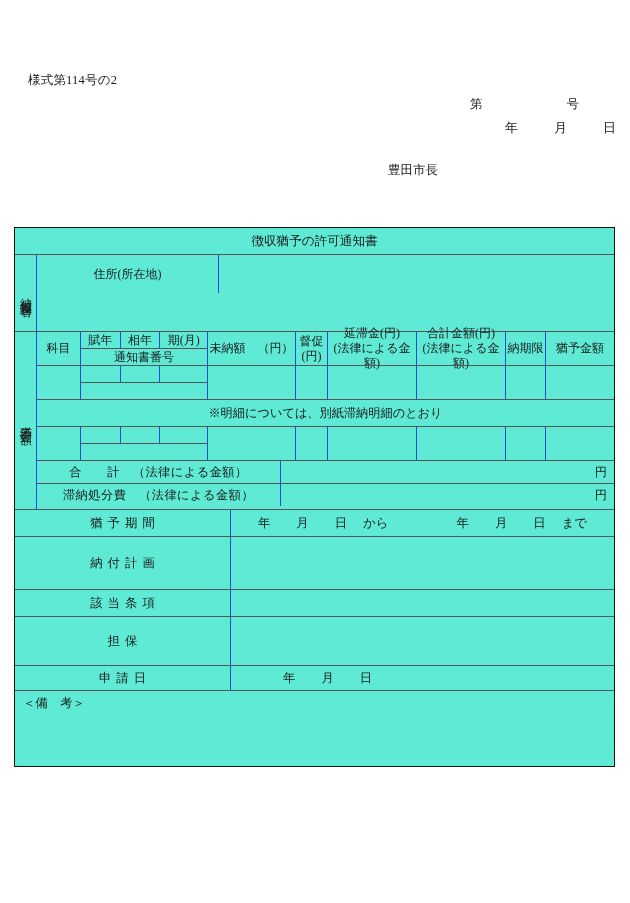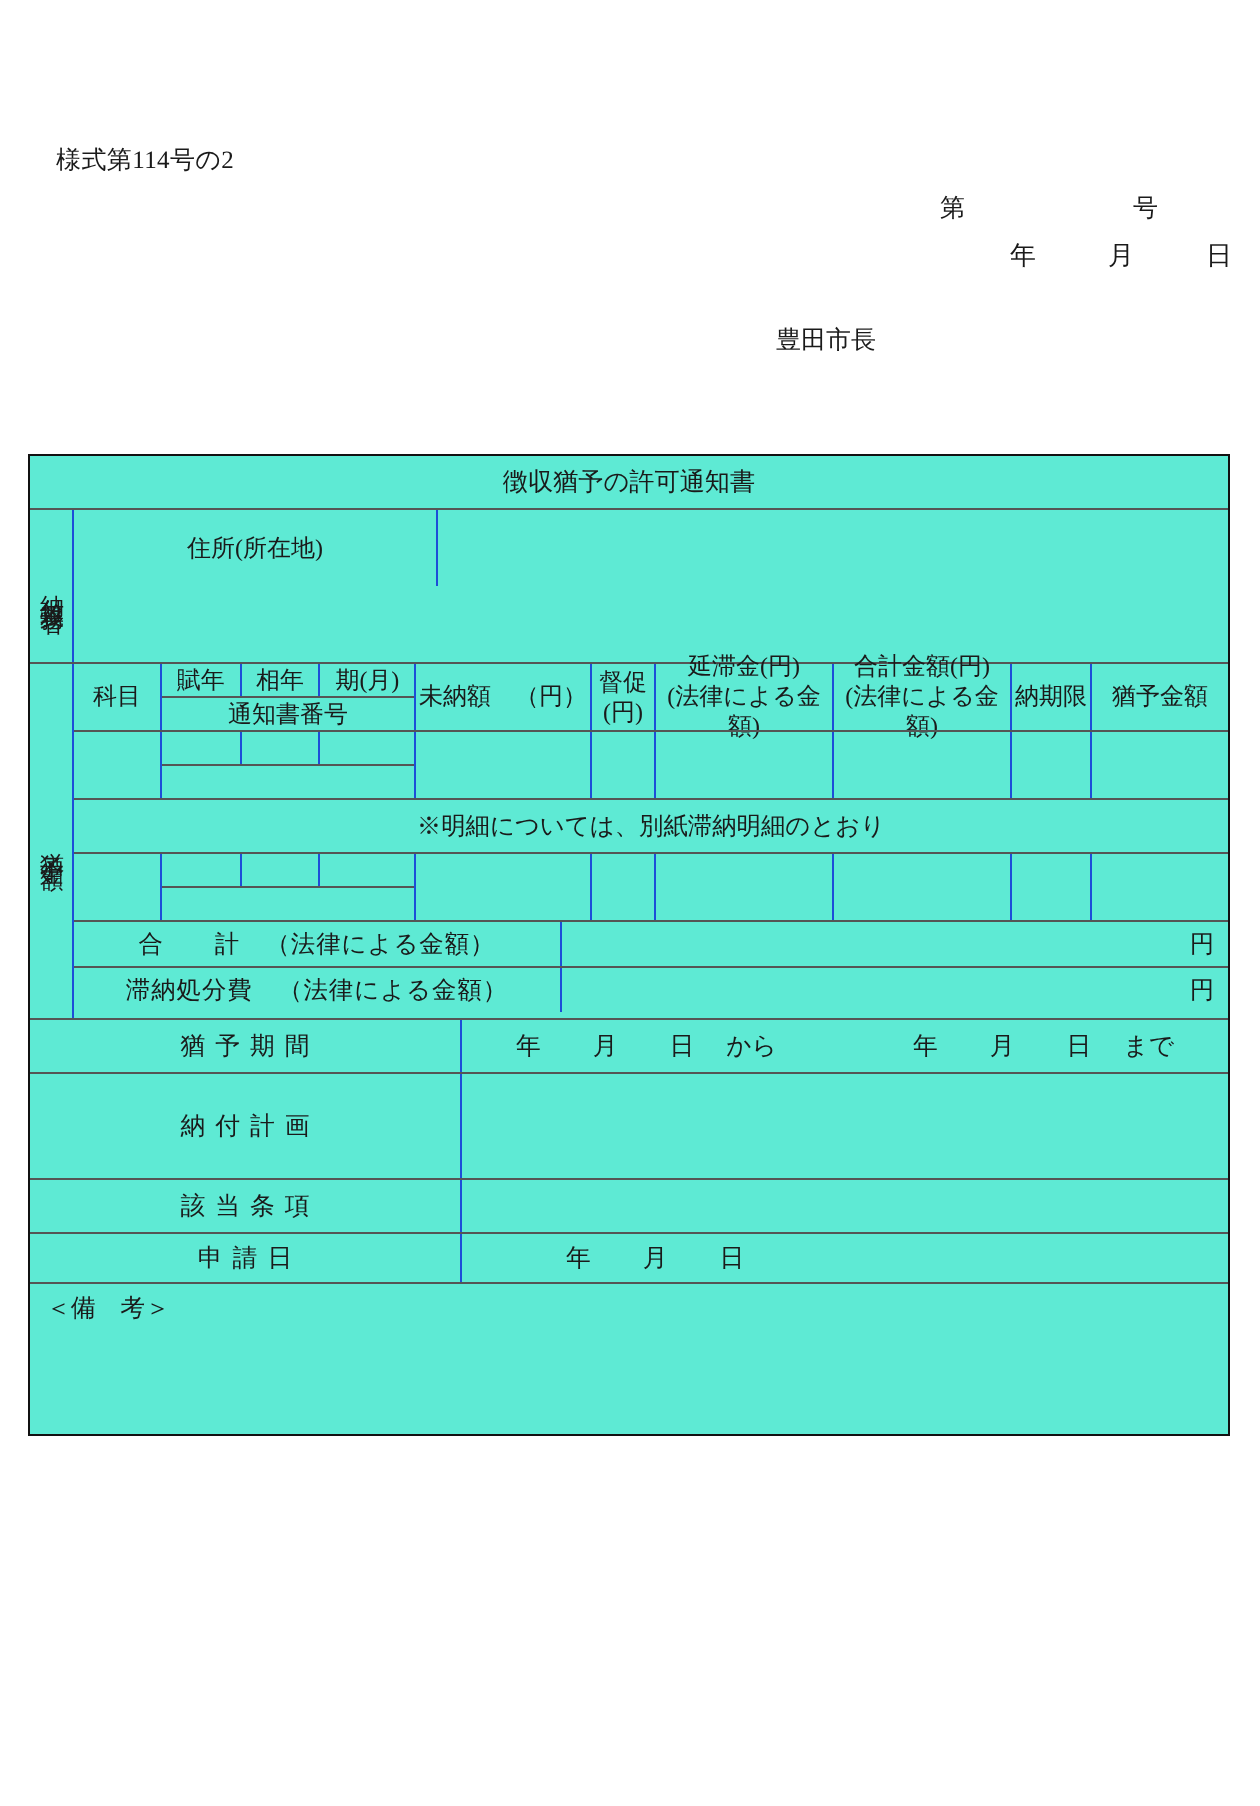--- a/index.html
+++ b/index.html
@@ -343,20 +343,24 @@
 
   <div class="row bt">
     <div class="info-key h-noufu br">納付計画</div>
   </div>
 
   <div class="row bt">
     <div class="info-key h-gaito br">該当条項</div>
     <div class="info-val h-gaito"></div>
   </div>
 
+  <div class="row bt">
+    <div class="info-key h-tanpo br">担保</div>
+    <div class="info-val h-tanpo"></div>
+  </div>
 
   <div class="row bt">
     <div class="info-key h-shinsei br">申請日</div>
     <div class="info-val h-shinsei spaced-dates" style="padding-left:52px;">
       <span class="sp-1">年</span>
         <span class="sp-2">月</span>
         <span>日</span>
     </div>
   </div>
 

